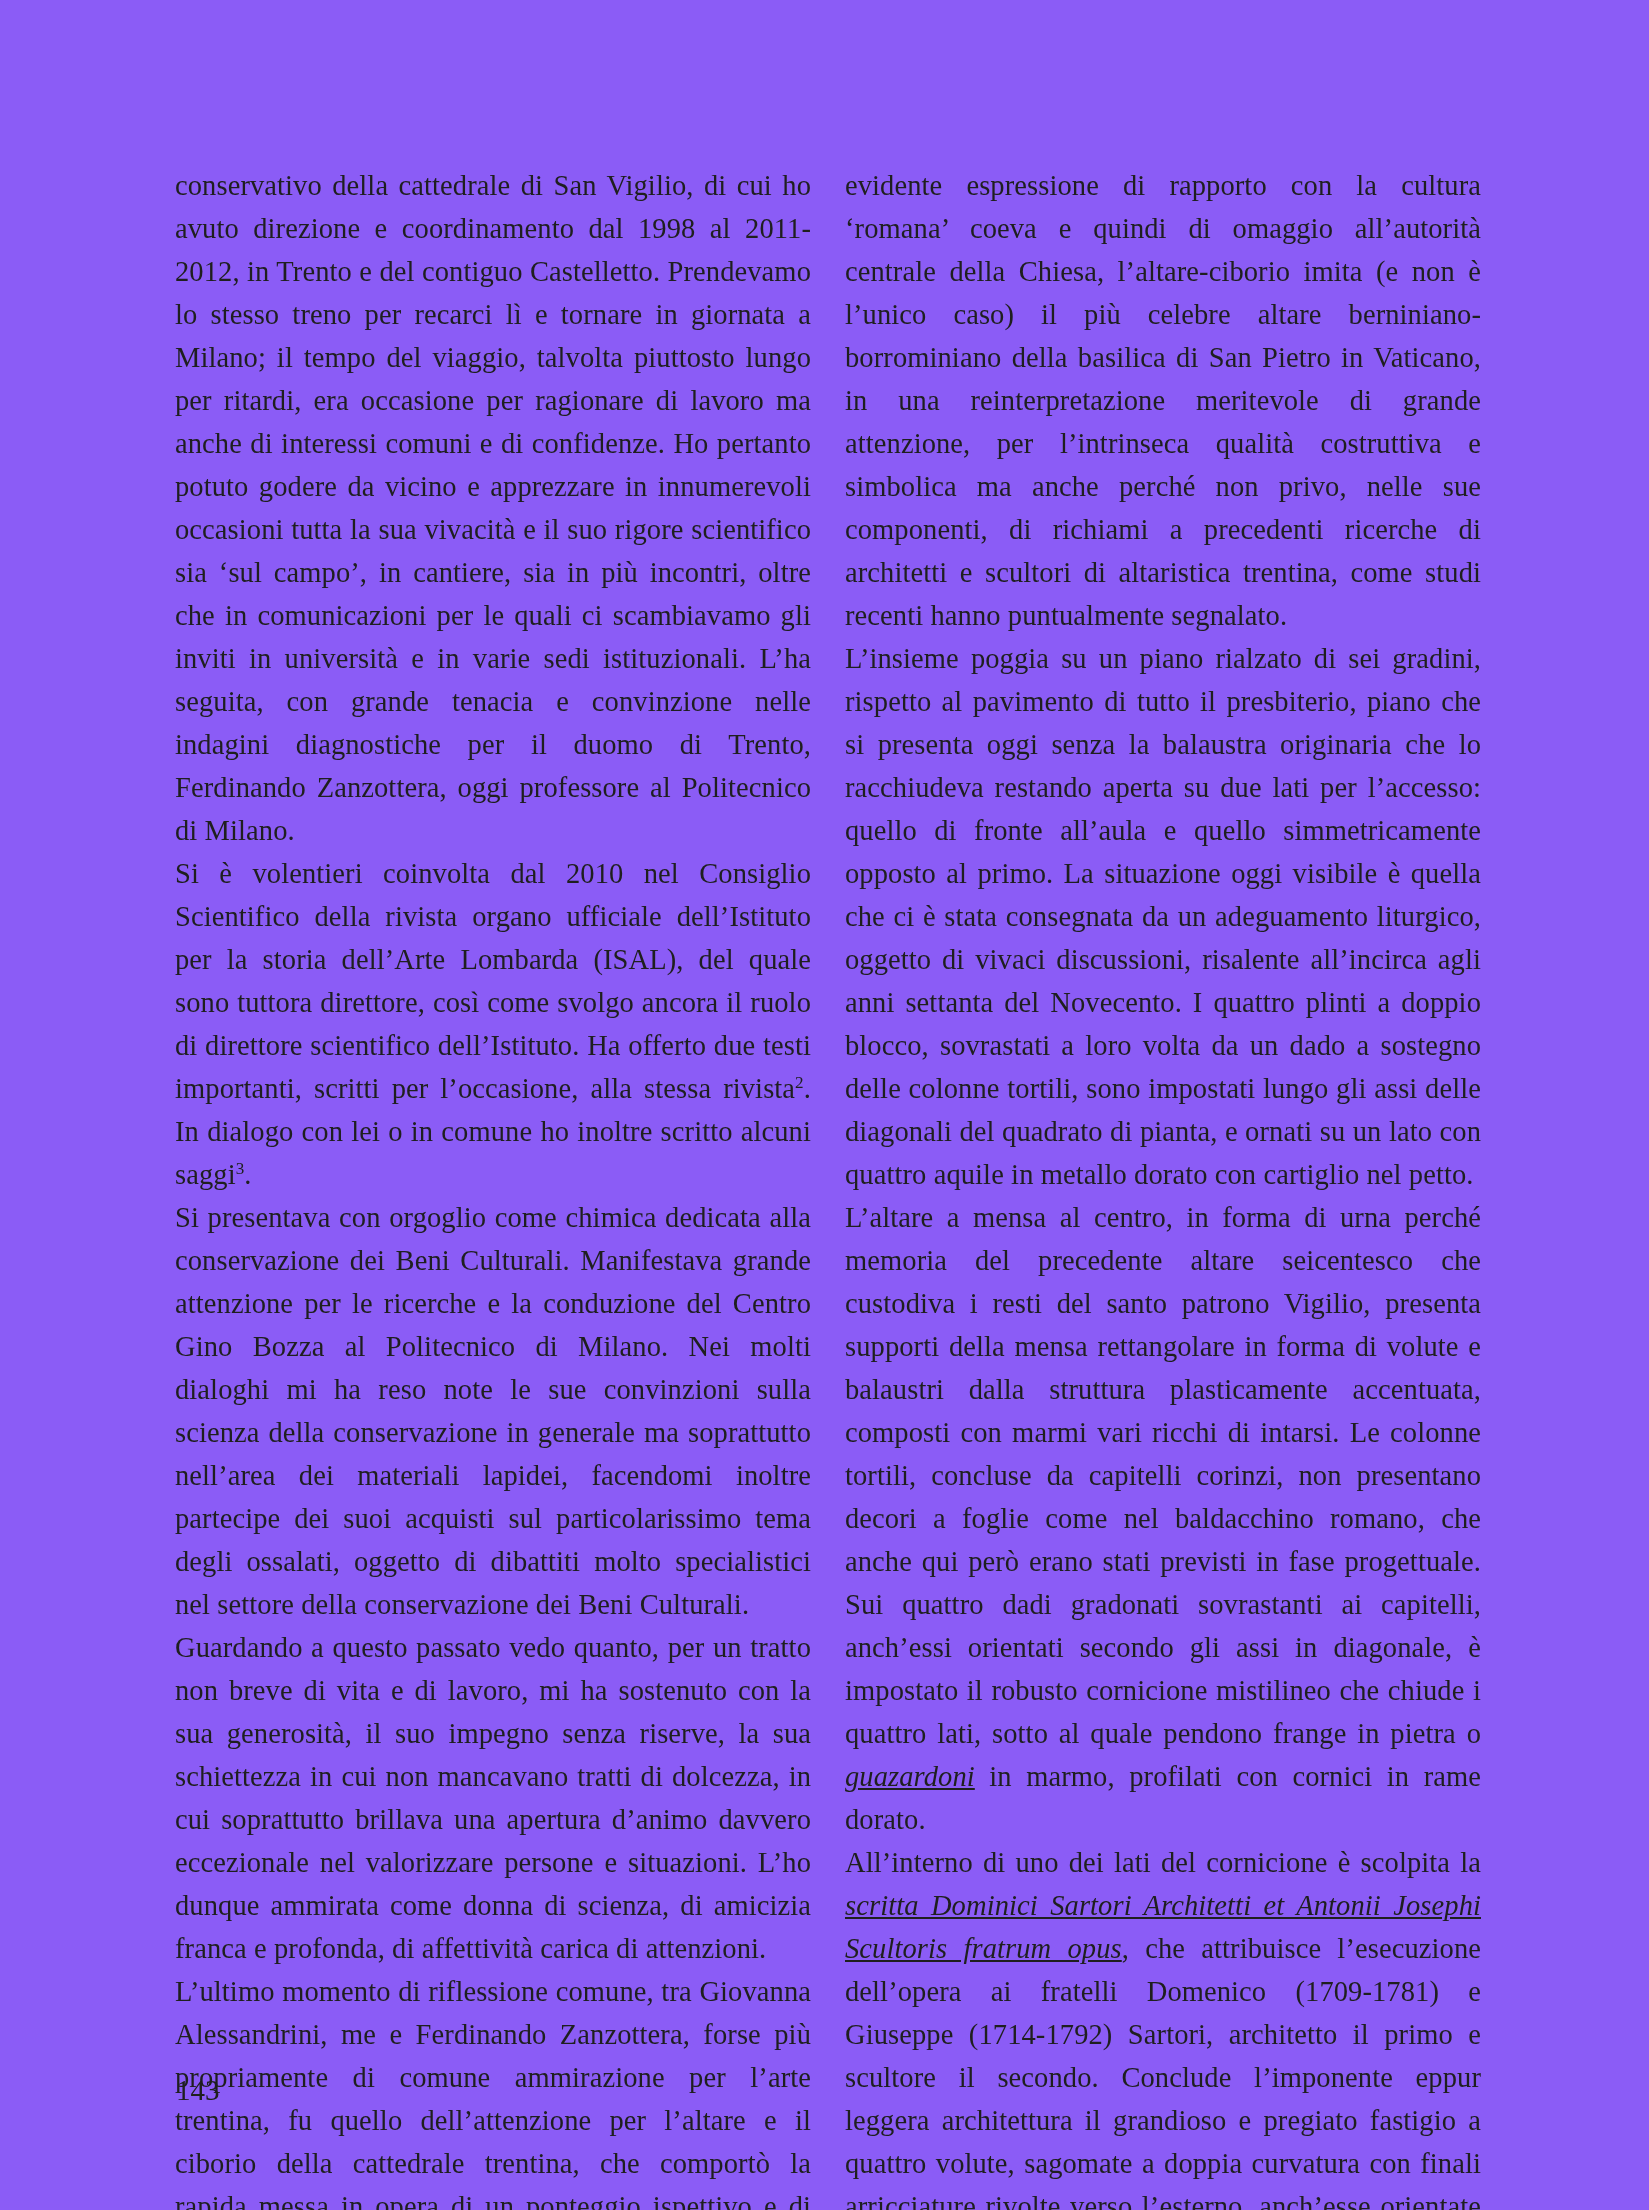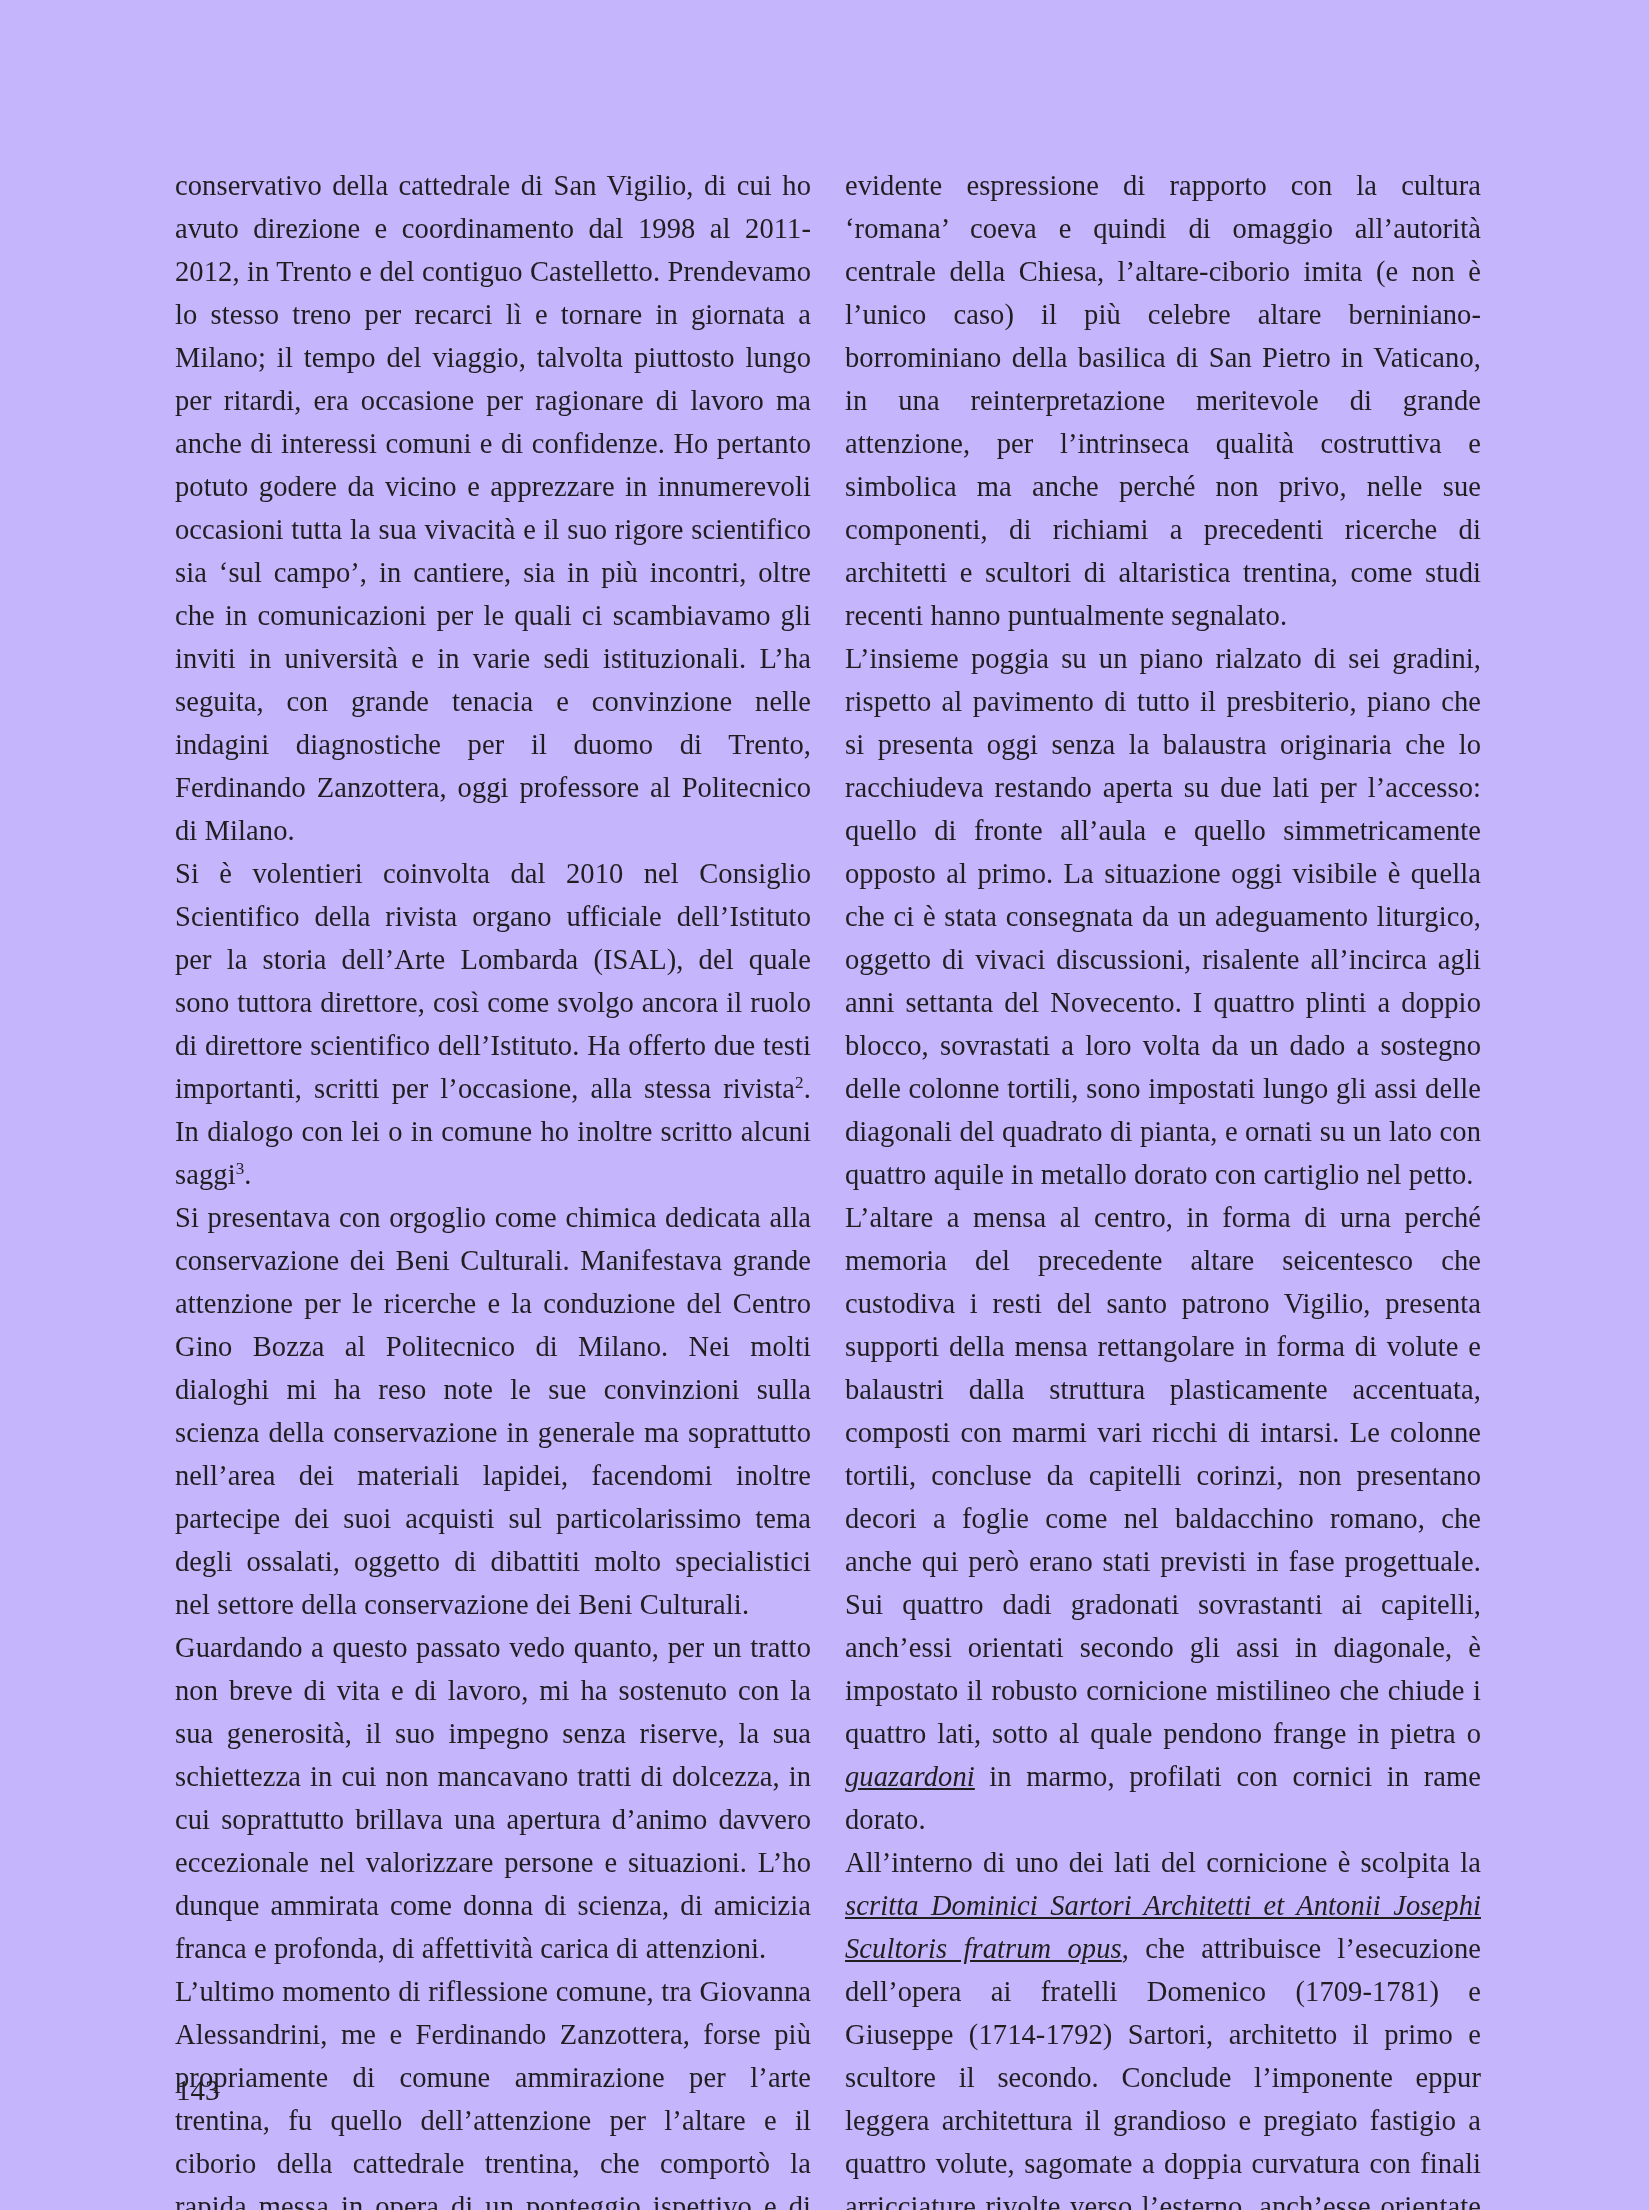--- a/index.html
+++ b/index.html
@@ -1,20 +1,20 @@
 <!DOCTYPE html>
 <html style="font-size:14.3px"><head>
 <meta charset="utf-8">
 <style>
   html, body { margin: 0; padding: 0; background: #ffffff; }
   .page {
     position: relative;
     width: 1649px;
     height: 2211px;
-    background: #c4b5fd;
+    background: #8b5cf6;
     font-family: "Liberation Serif", serif;
     color: #1f1f1f;
     overflow: hidden;
   }
   .col {
     position: absolute;
     top: 164px;
     width: 636px;
     font-size: 28.5px;
     line-height: 43px;

